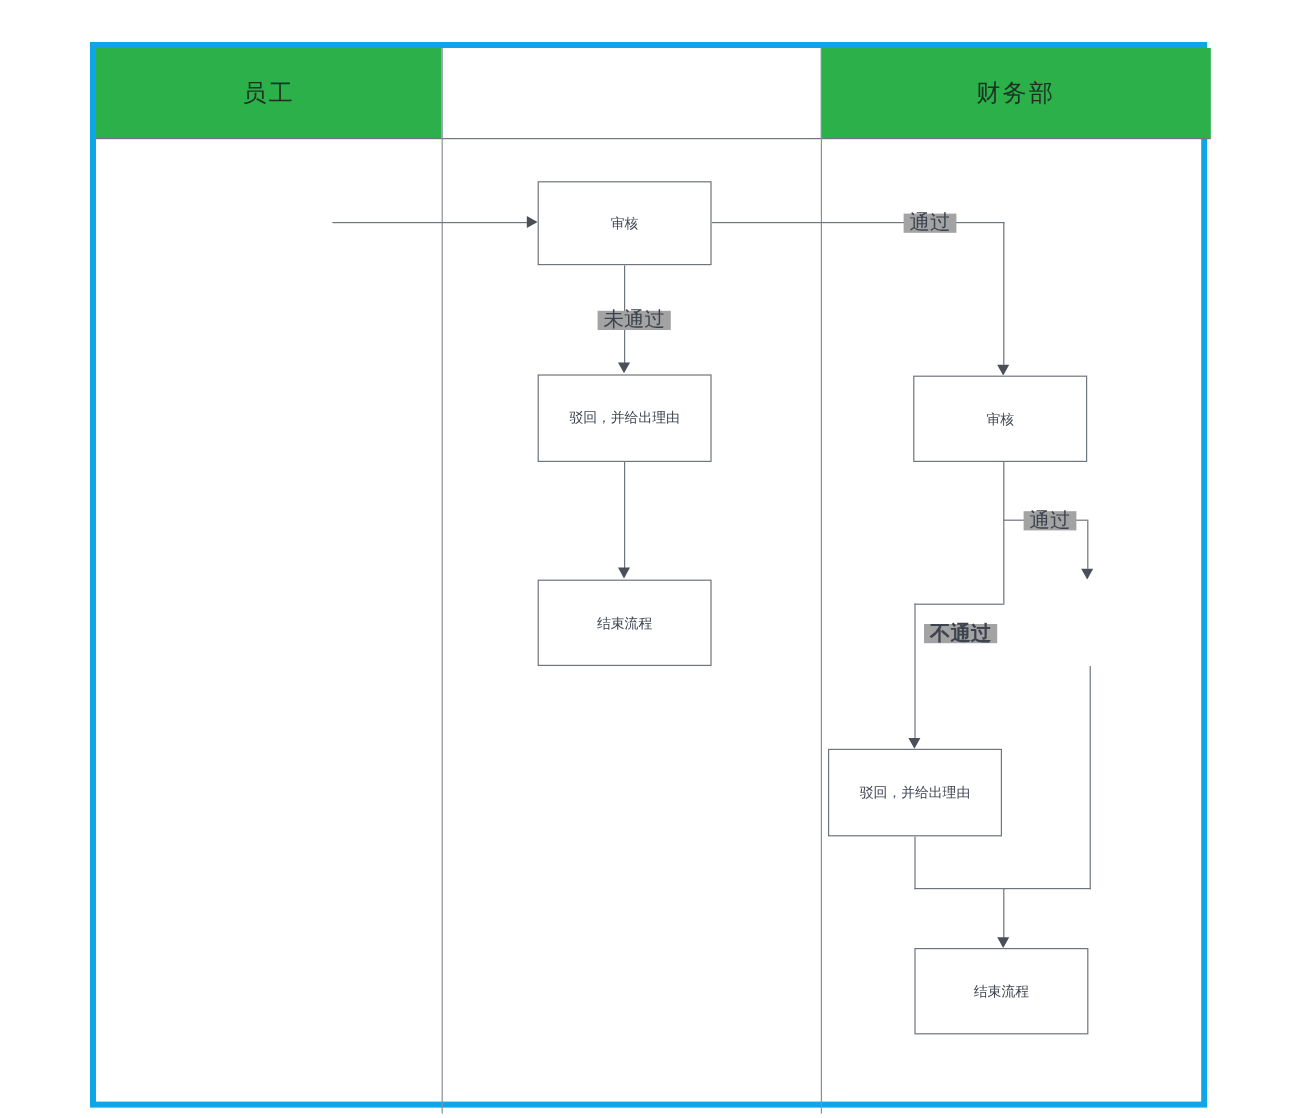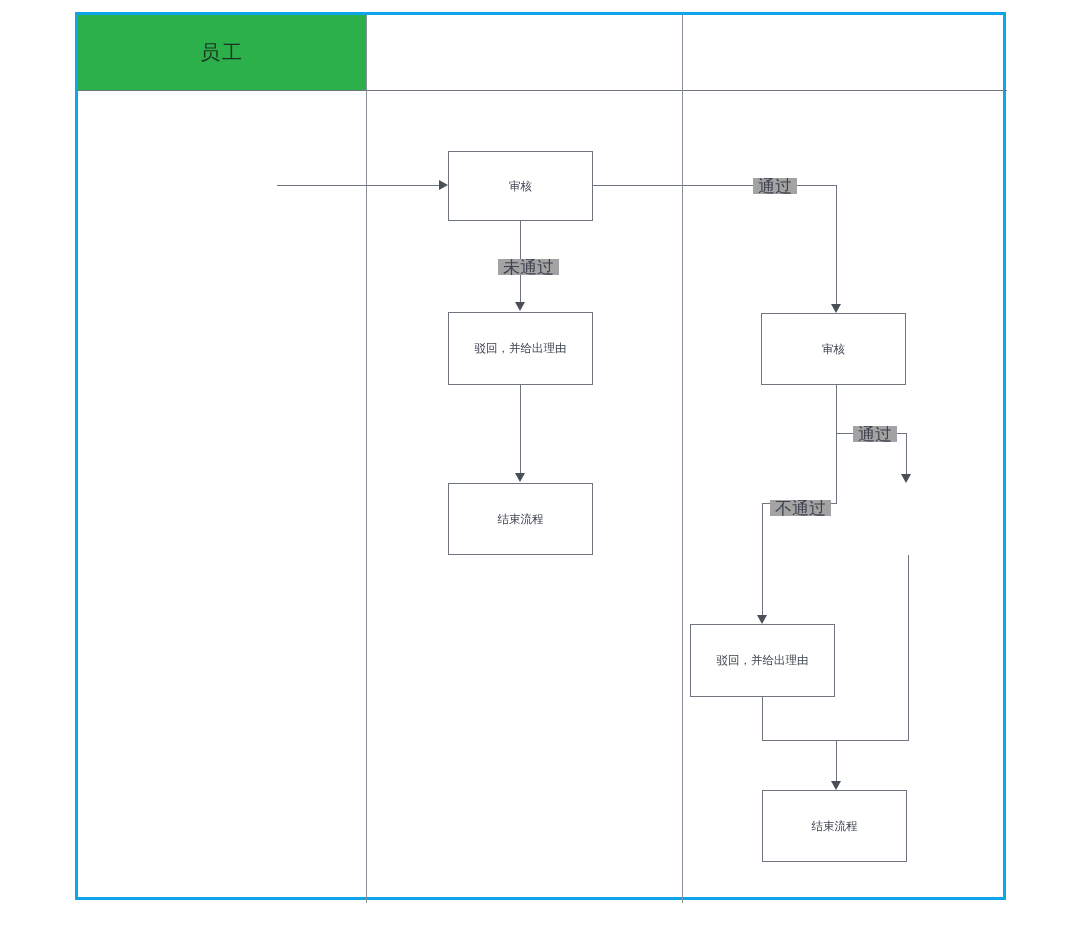--- a/index.html
+++ b/index.html
@@ -12,24 +12,24 @@
     position: relative;
     width: 1080px;
     height: 932px;
     background: #ffffff;
     overflow: hidden;
   }
   
   .lane-frame {
     position: absolute;
     left: 75px;
-    top: 12px;
+    top: 35px;
     width: 931px;
     height: 888px;
-    border: 3px solid #0ea5e9;
+    border: 5px solid #0ea5e9;
     box-sizing: border-box;
     background: #ffffff;
   }
   .lane-header {
     position: absolute;
     top: 0;
     height: 75px;
     background: #2bb04a;
     box-sizing: border-box;
     display: flex;
@@ -120,20 +120,23 @@
 </head>
 <body>
 
 <div id="canvas">
 
   <div class="lane-frame">
 
     <div class="lane-header" style="left:0px; width:288px;">
       <span class="lane-header-title">员工</span>
     </div>
+    <div class="lane-header" style="left:604px; width:325px;">
+      <span class="lane-header-title">财务部</span>
+    </div>
 
     <div class="lane-header-rule"></div>
     <div class="lane-divider-v" style="left:288px;"></div>
     <div class="lane-divider-v" style="left:604px;"></div>
   </div>
 
   <div class="conn-h" style="left:277px; top:185px; width:163px;"></div>
   <div class="arrow-right" style="left:439px; top:180px;"></div>
 
   <div class="conn-v" style="left:520px; top:221px; height:82px;"></div>
@@ -151,21 +154,21 @@
   <div class="conn-v" style="left:836px; top:385px; height:118px;"></div>
 
   <div class="conn-h" style="left:836px; top:433px; width:70px;"></div>
   <div class="conn-v" style="left:906px; top:433px; height:41px;"></div>
   <div class="arrow-down" style="left:901px; top:474px;"></div>
   <div class="edge-label" style="left:853px; top:426px;">通过</div>
 
   <div class="conn-h" style="left:762px; top:503px; width:75px;"></div>
   <div class="conn-v" style="left:762px; top:503px; height:112px;"></div>
   <div class="arrow-down" style="left:757px; top:615px;"></div>
-  <div class="edge-label" style="left:770px; top:500px;">不通过</div>
+  <div class="edge-label" style="left:770px; top:520px;font-weight:bold;">不通过</div>
 
   <div class="conn-v" style="left:908px; top:555px; height:186px;"></div>
   <div class="conn-h" style="left:836px; top:740px; width:73px;"></div>
 
   <div class="conn-v" style="left:762px; top:697px; height:44px;"></div>
   <div class="conn-h" style="left:762px; top:740px; width:75px;"></div>
 
   <div class="conn-v" style="left:836px; top:740px; height:42px;"></div>
   <div class="arrow-down" style="left:831px; top:781px;"></div>
 

